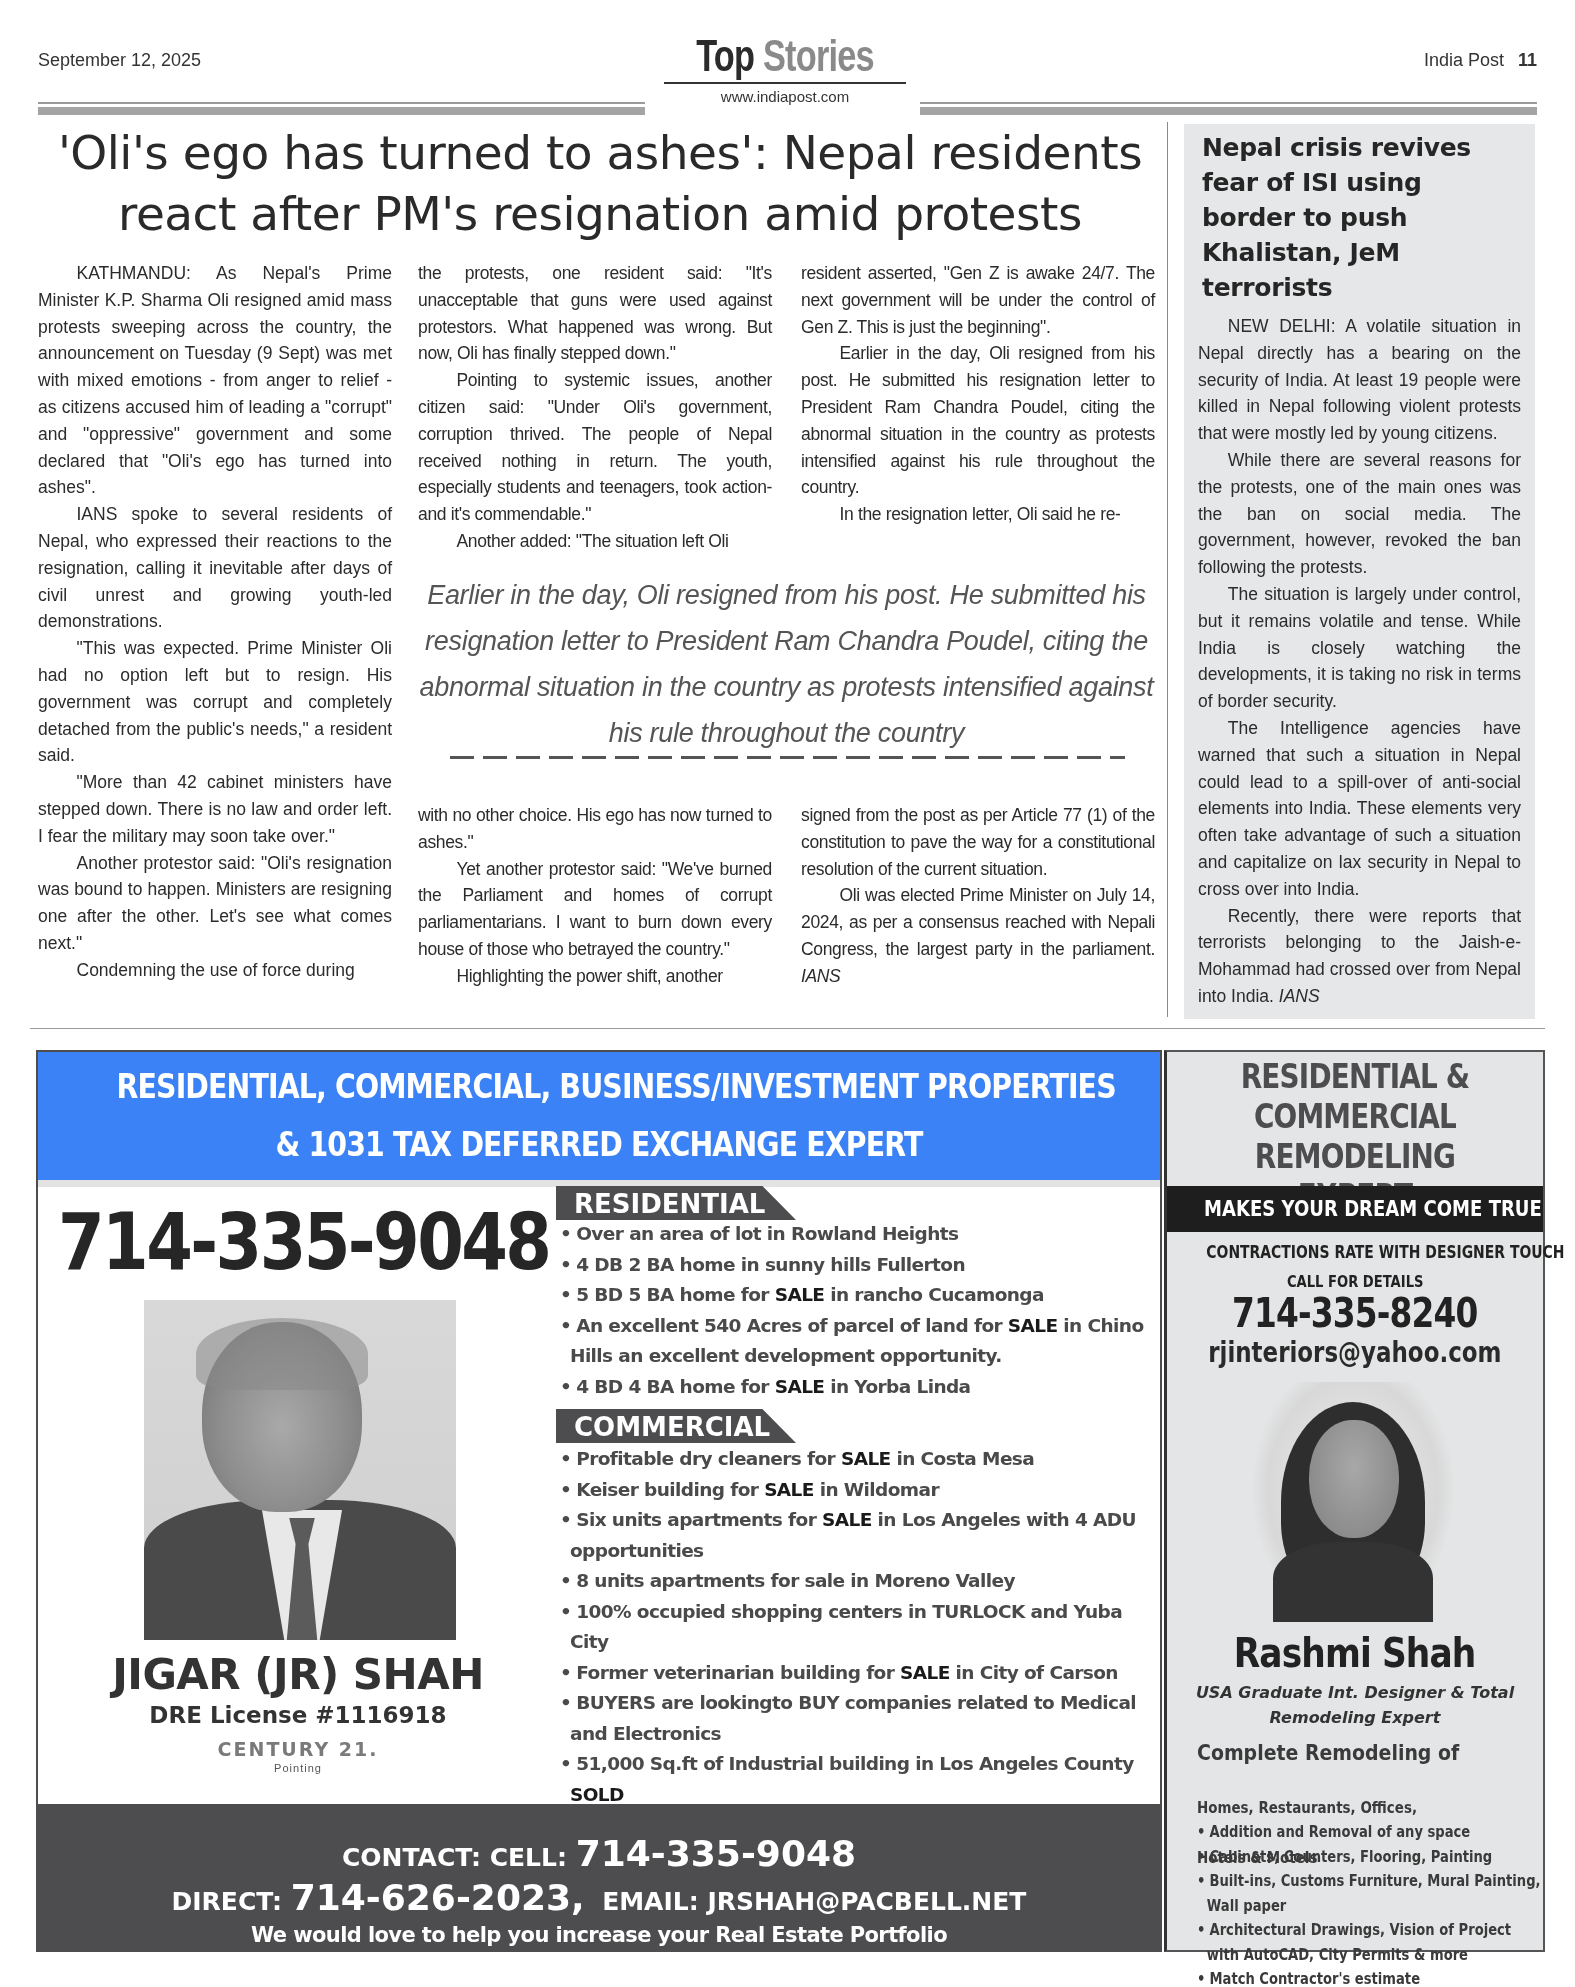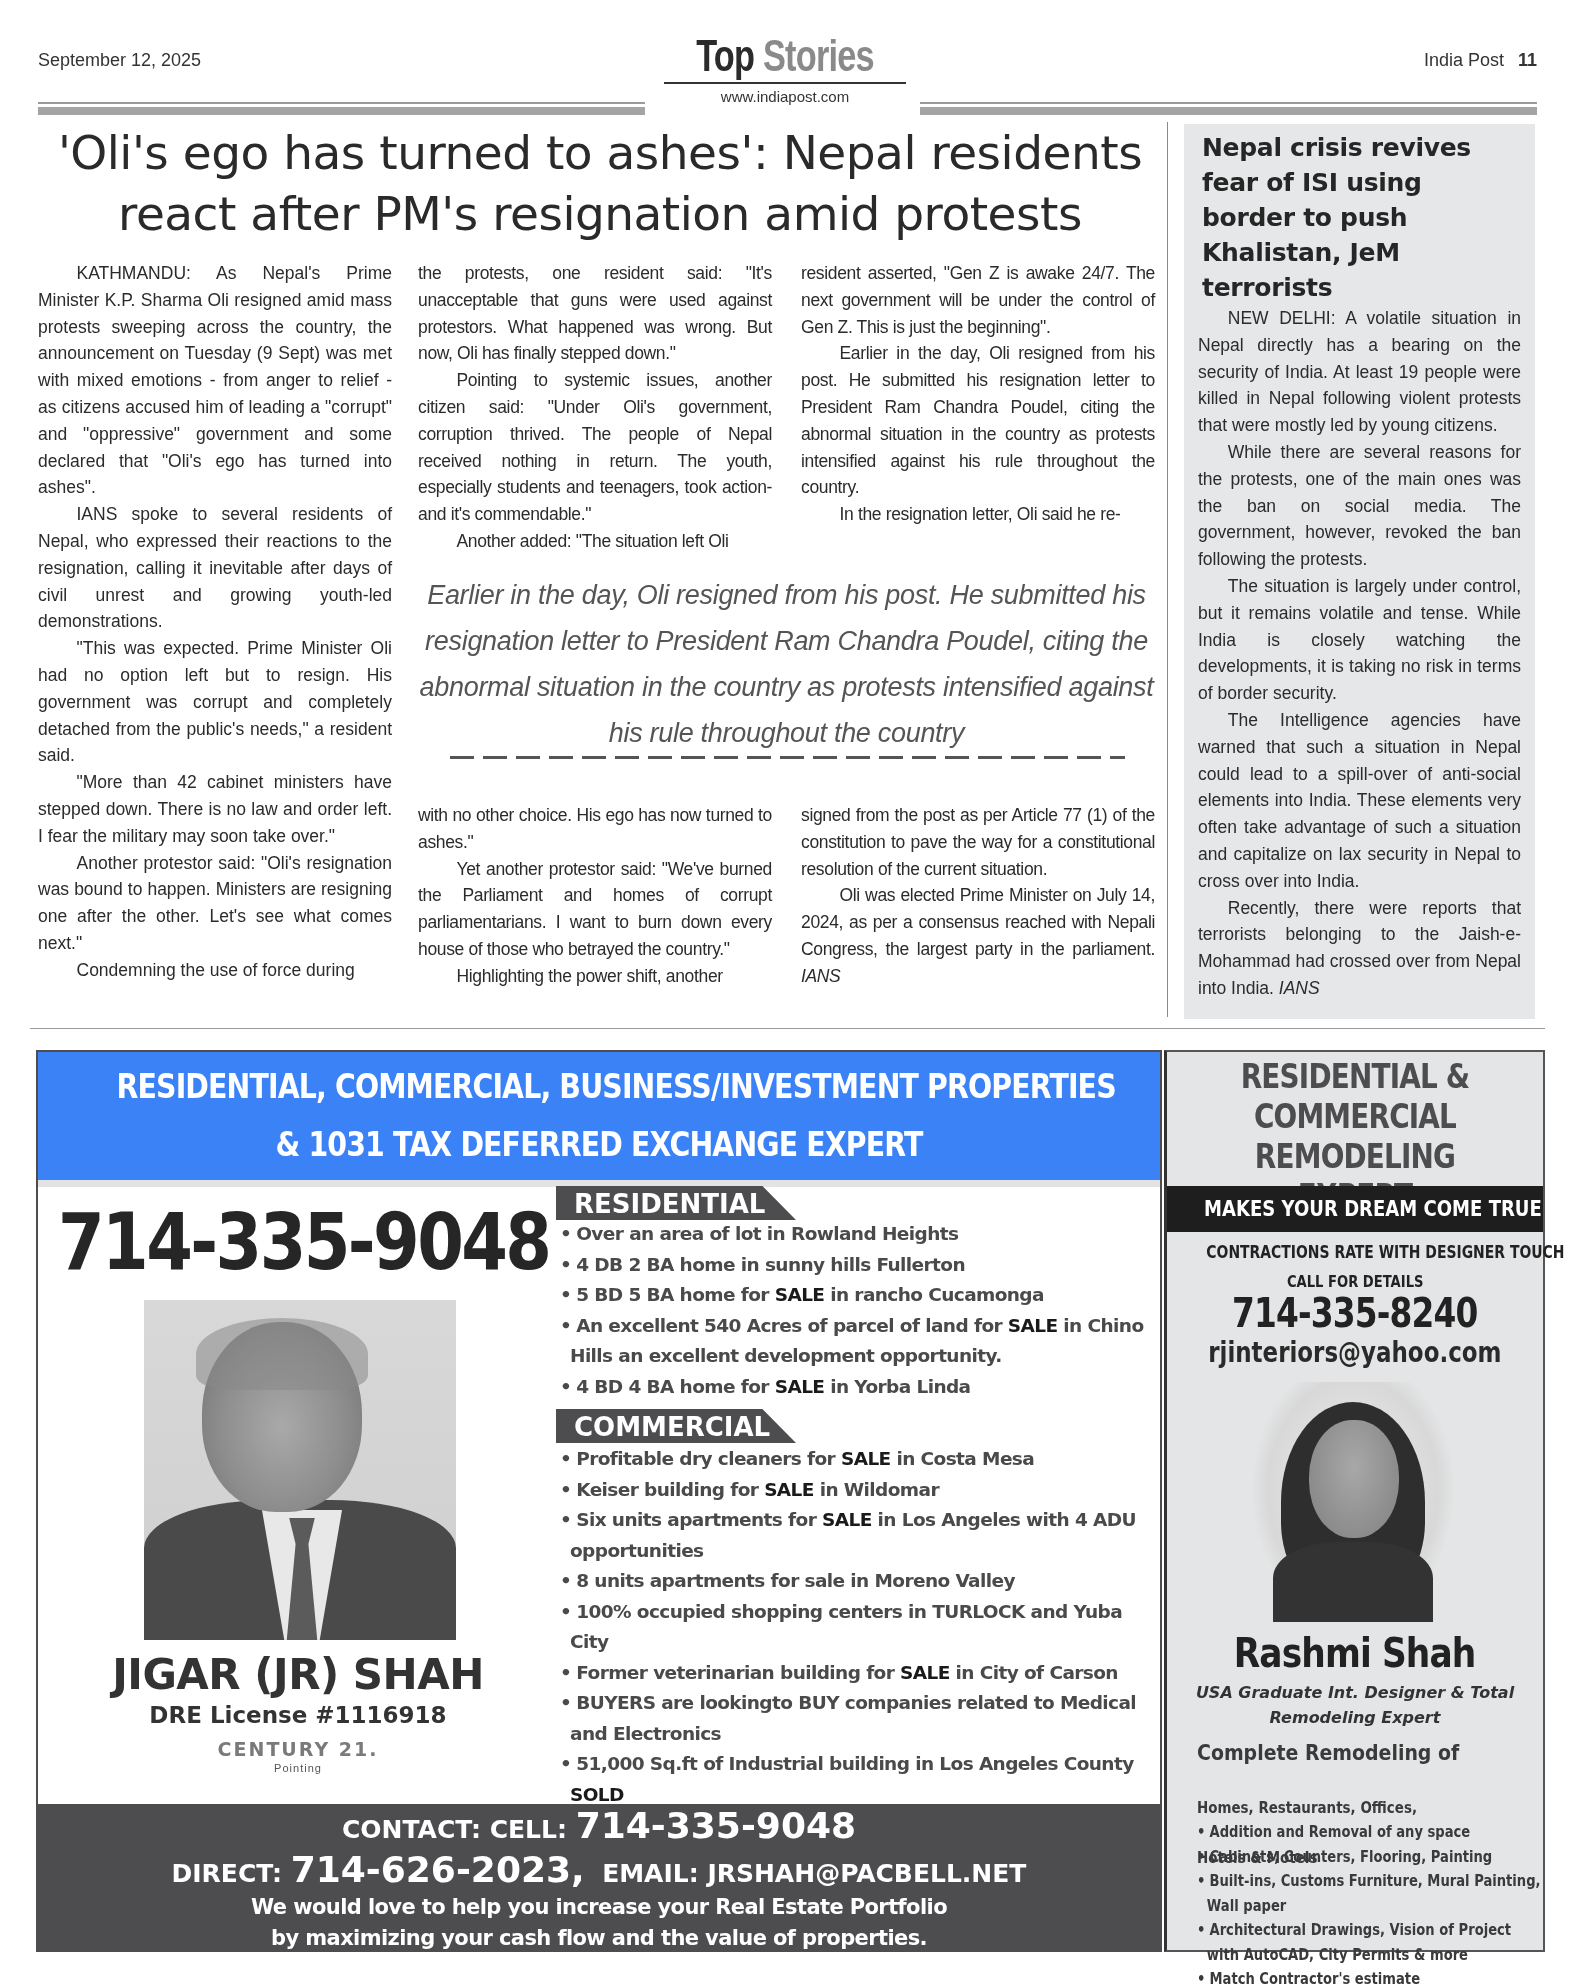--- a/index.html
+++ b/index.html
@@ -32,21 +32,21 @@
   .byline { font-style: italic; }
 
   .pullquote { position: absolute; left: 418px; top: 572px; width: 737px; text-align: center; font-style: italic; font-size: 27px; line-height: 46px; color: #555; font-family: "Liberation Sans", sans-serif; letter-spacing: -0.3px; }
   .pq-dashes { position: absolute; left: 450px; top: 756px; width: 675px; height: 3px; background: repeating-linear-gradient(to right, #555 0 24px, transparent 24px 33px); }
 
   .vsep { position: absolute; left: 1167px; top: 122px; width: 1px; height: 895px; background: #8a8a8a; }
 
   
   .sidebar { position: absolute; left: 1184px; top: 124px; width: 351px; height: 895px; background: #e6e7e8; padding: 6px 14px 0 14px; }
   .sb-title { font-family: "DejaVu Sans", sans-serif; font-weight: bold; font-size: 25px; line-height: 35px; color: #262626; letter-spacing: -0.3px; margin-left: 4px; }
-  .sb-body { font-size: 17.5px; line-height: 26.8px; color: #2b2b2b; text-align: justify; }
+  .sb-body { margin-top: 8px; font-size: 17.5px; line-height: 26.8px; color: #2b2b2b; text-align: justify; }
   .sb-body p { text-indent: 1.7em; }
 
   .hrule { position: absolute; left: 30px; top: 1028px; width: 1515px; height: 1px; background: #9a9a9a; }
 
   
   .ad-re { position: absolute; left: 36px; top: 1050px; width: 1126px; height: 902px; border: 2px solid #4d4d4f; background: #fff; }
   .ad-re-head { position: absolute; left: 0; top: 0; width: 1122px; height: 128px; background: #3b82f6; color: #fff; text-align: center; font-family: "DejaVu Sans", sans-serif; font-weight: bold; font-size: 33px; line-height: 58px; padding-top: 6px; letter-spacing: -1px; }
   .ad-re-head div { transform: scaleX(0.86); transform-origin: center; white-space: nowrap; }
   .ad-re-strip { position: absolute; left: 0; top: 128px; width: 1122px; height: 7px; background: #e3e3e3; }
   .big-phone { position: absolute; left: 20px; top: 140px; width: 500px; font-family: "DejaVu Sans", sans-serif; font-weight: bold; font-size: 78px; line-height: 100px; color: #262626; letter-spacing: -3px; transform: scaleX(0.86); transform-origin: left; white-space: nowrap; }
@@ -65,21 +65,21 @@
   .tag-res { top: 134px; width: 240px; }
   .tag-com { top: 357px; width: 240px; }
   .ad-list { position: absolute; left: 518px; width: 600px; font-family: "DejaVu Sans", sans-serif; font-size: 18.5px; line-height: 30.5px; color: #4a4a4a; font-weight: bold; letter-spacing: -0.6px; }
   .ad-list li { list-style: none; padding-left: 14px; text-indent: -10px; white-space: pre-line; }
   .ad-list li::before { content: "\2022"; margin-right: 5px; }
   .ad-list .sale { color: #1a1a1a; font-weight: 900; }
   .list-res { top: 167px; }
   .list-com { top: 392px; }
 
   .ad-re-foot { position: absolute; left: 0; top: 752px; width: 1122px; height: 146px; background: #4d4d4f; color: #fff; text-align: center; font-family: "DejaVu Sans", sans-serif; font-weight: bold; }
-  .foot-l1 { font-size: 25px; line-height: 44px; padding-top: 0; }
+  .foot-l1 { font-size: 25px; line-height: 44px; padding-top: 28px; }
   .foot-l1 .big { font-size: 36px; letter-spacing: 0px; }
   .foot-l2 { font-size: 25px; line-height: 36px; }
   .foot-l2 .big { font-size: 36px; }
   .foot-l3 { font-size: 21px; line-height: 31px; letter-spacing: -0.6px; }
 
   
   .ad-rm { position: absolute; left: 1164px; top: 1050px; width: 381px; height: 902px; background: #e4e5e6; border: 2px solid #555; border-left: 3px solid #333; }
   .rm-head { position: absolute; left: 0; top: 4px; width: 376px; text-align: center; font-family: "DejaVu Sans", sans-serif; font-weight: bold; font-size: 34px; line-height: 40px; color: #4d4d4f; letter-spacing: -1px; transform: scaleX(0.82); transform-origin: center; }
   .rm-band { position: absolute; left: 0; top: 134px; width: 376px; height: 46px; background: #1e1e1e; color: #fff; text-align: center; font-family: "DejaVu Sans", sans-serif; font-weight: bold; font-size: 22px; line-height: 46px; }
   .rm-band span, .rm-sub span, .rm-call span { display: inline-block; transform: scaleX(0.82); white-space: nowrap; }

